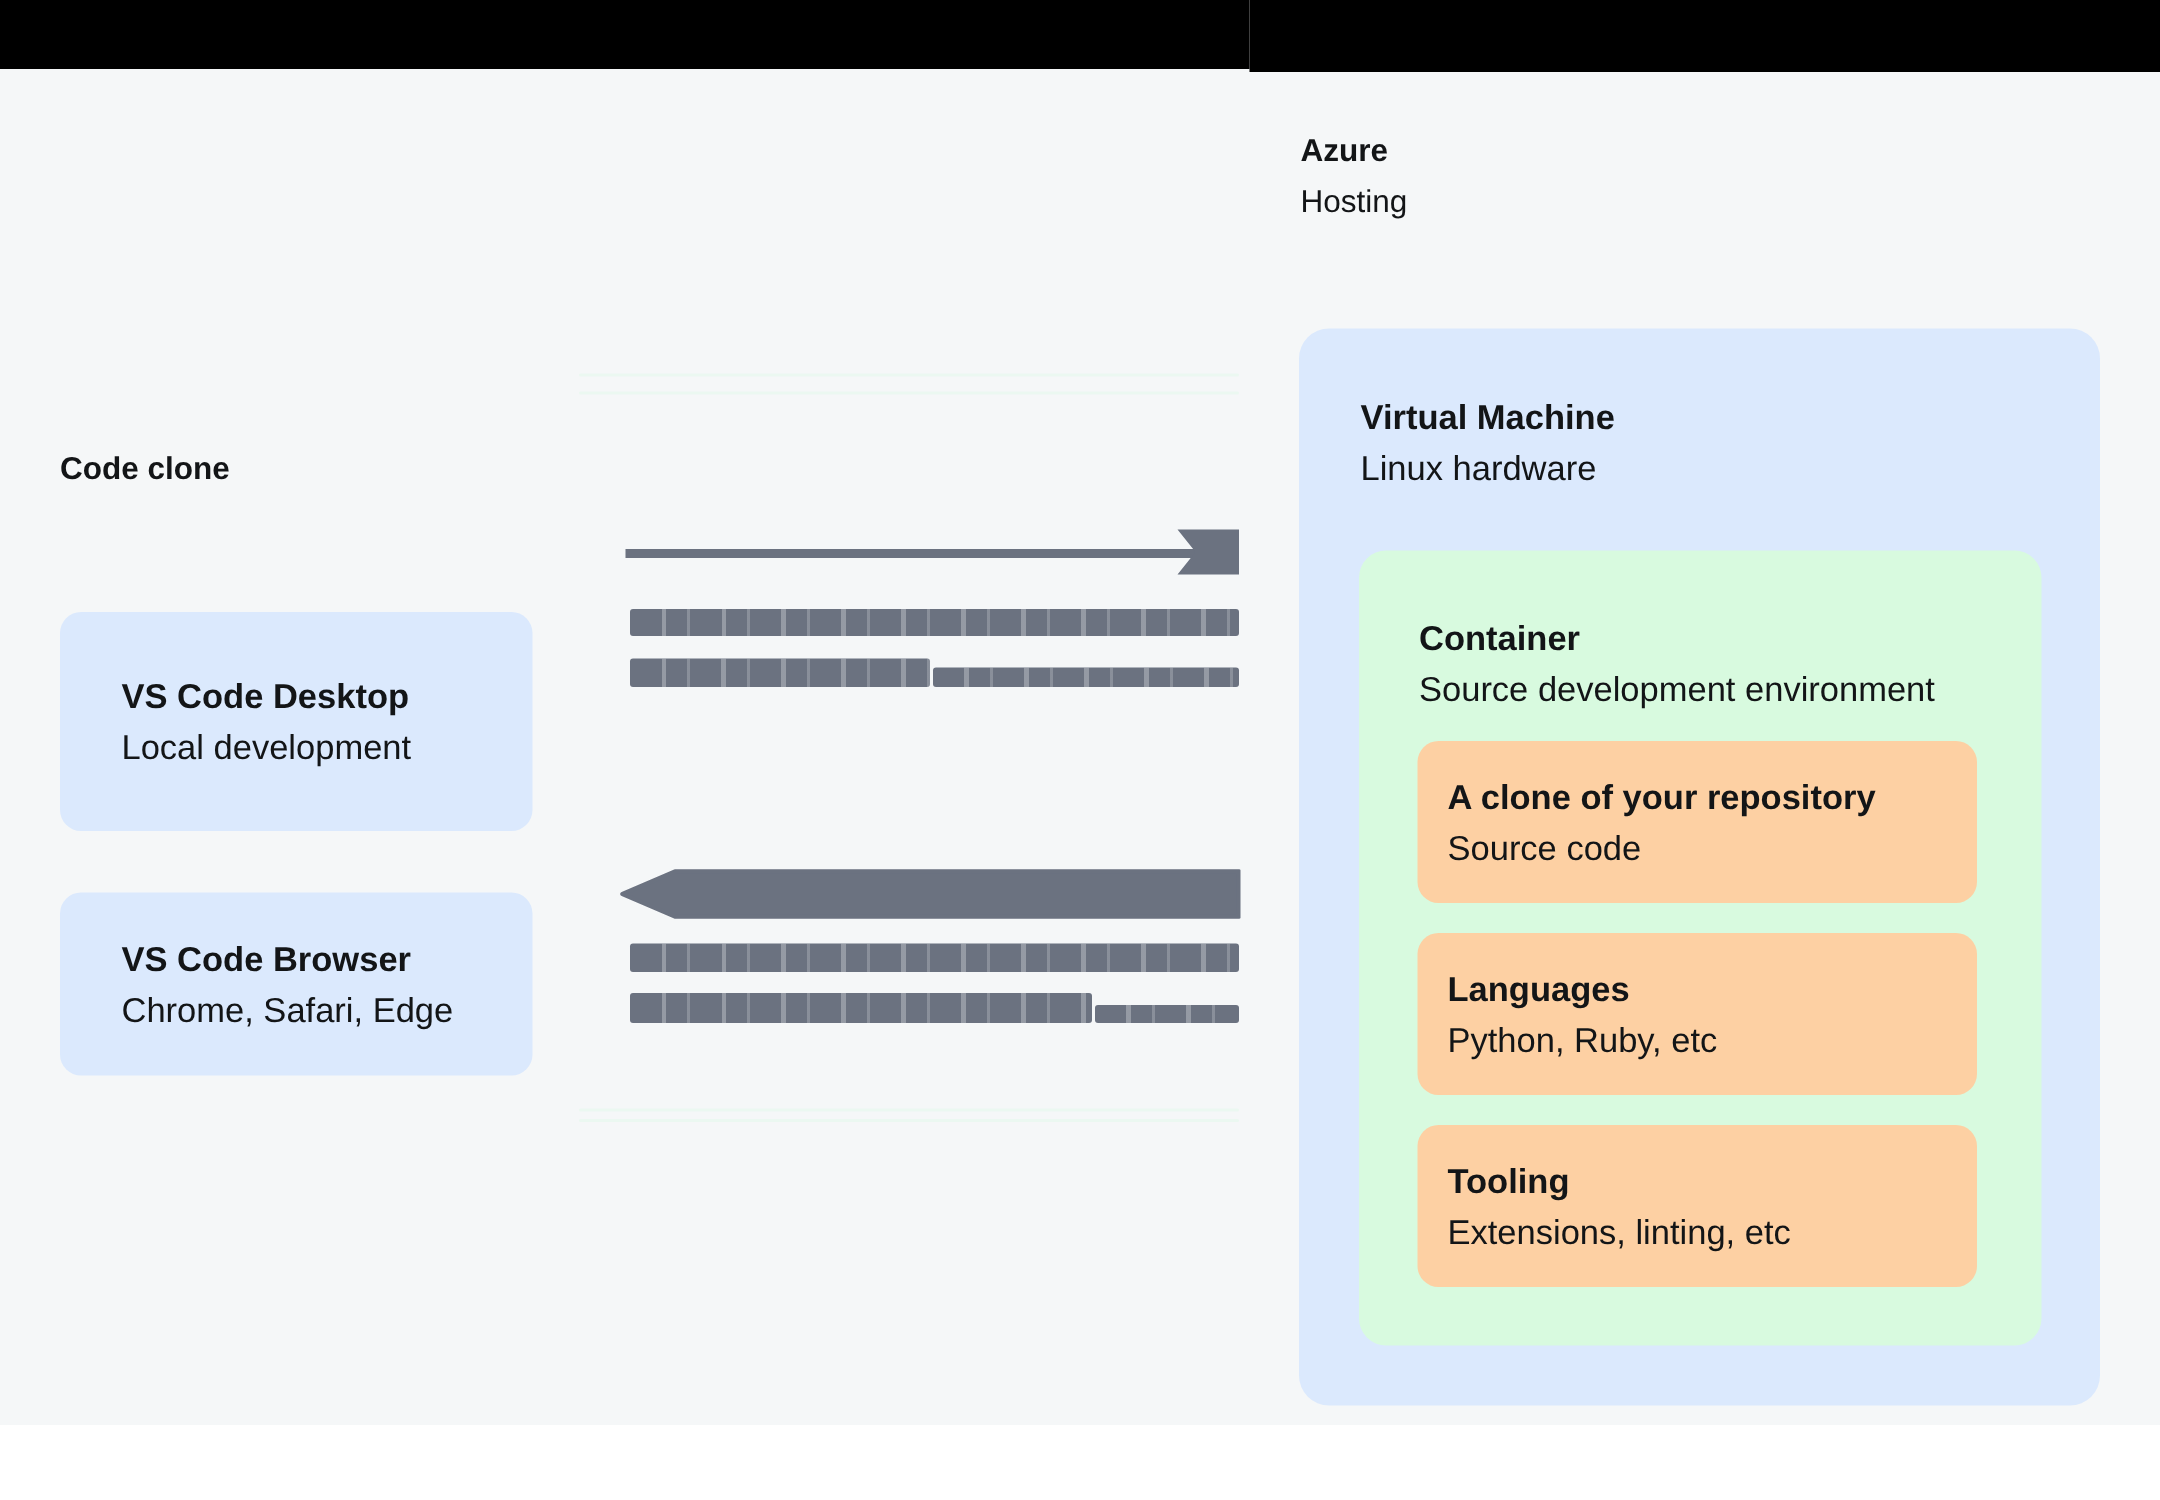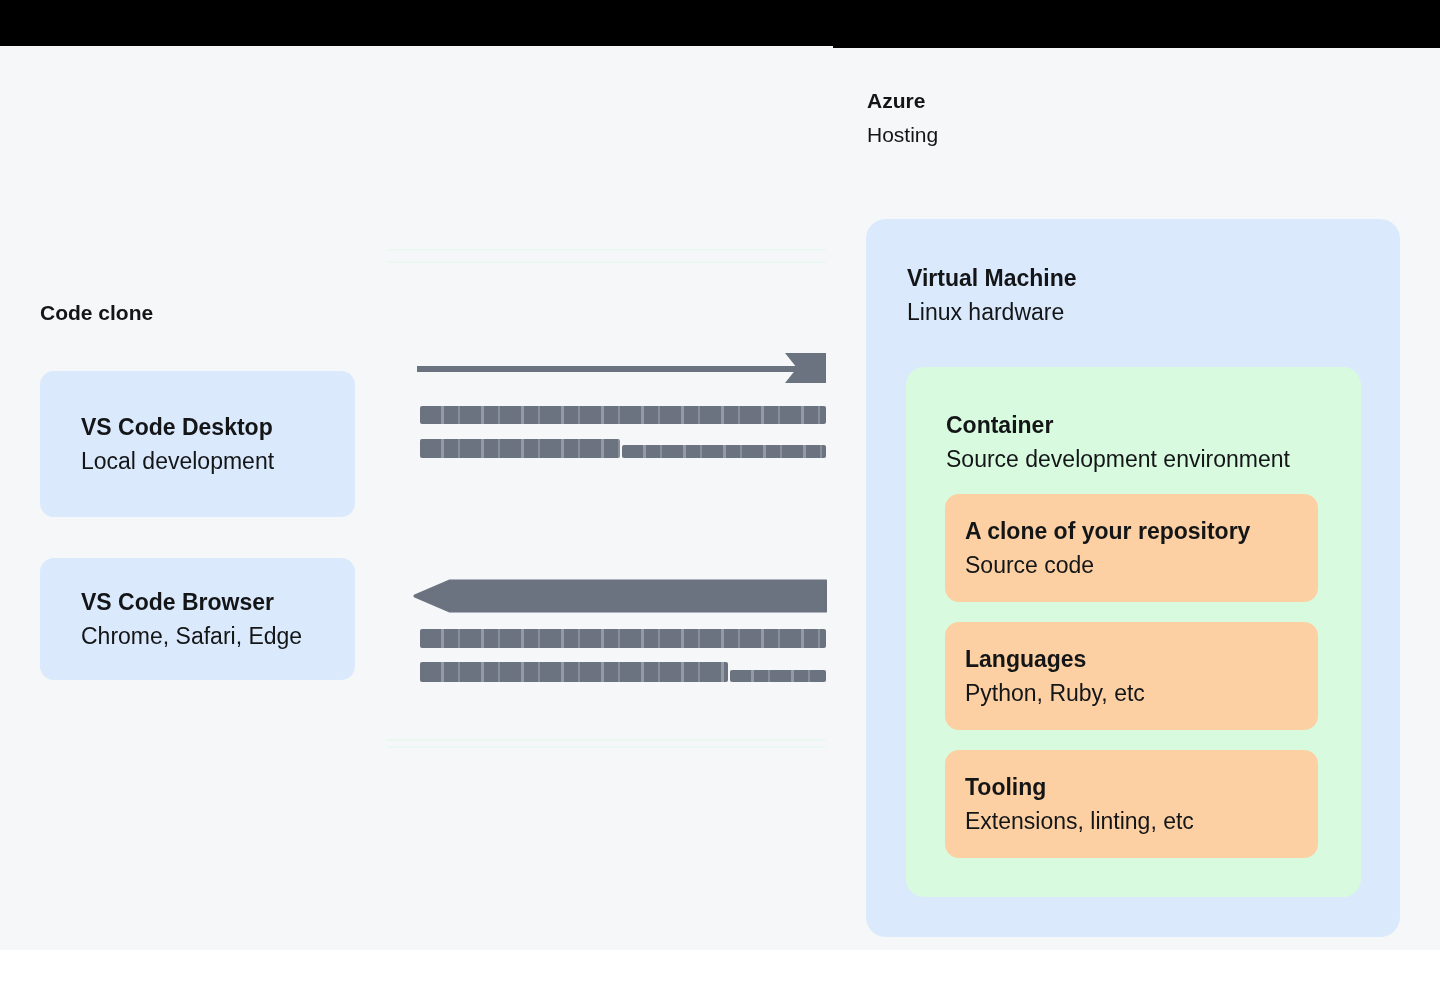--- a/index.html
+++ b/index.html
@@ -23,21 +23,21 @@
   .heading{position:absolute;font-size:21px;line-height:34px;font-weight:700;}
   .heading .sub{font-weight:400;}
   .h-code-editor{left:40px;top:296px;}
   .h-azure{left:867px;top:84px;}
 
   .card{position:absolute;display:flex;flex-direction:column;justify-content:center;
         border-radius:14px;font-size:23px;line-height:34px;}
   .card .t{font-weight:700;}
   .card .s{font-weight:400;}
 
-  .card-blue{background:var(--panel-blue);}
+  .card-blue{background:var(--panel-blue);margin-top:37px;}
   .c-desktop{left:40px;top:371px;width:315px;height:146px;padding-left:41px;}
   .c-browser{left:40px;top:558px;width:315px;height:122px;padding-left:41px;}
 
   .vm-box{position:absolute;left:866px;top:195px;width:534px;height:718px;
           background:var(--panel-blue);border-radius:20px;padding:42px 0 0 41px;
           font-size:23px;line-height:34px;margin-top:24px;}
   .vm-box .t{font-weight:700;}
   .container-box{position:absolute;left:40px;top:148px;width:455px;height:530px;
           background:var(--panel-green);border-radius:18px;padding:41px 0 0 40px;
           font-size:23px;line-height:34px;}

